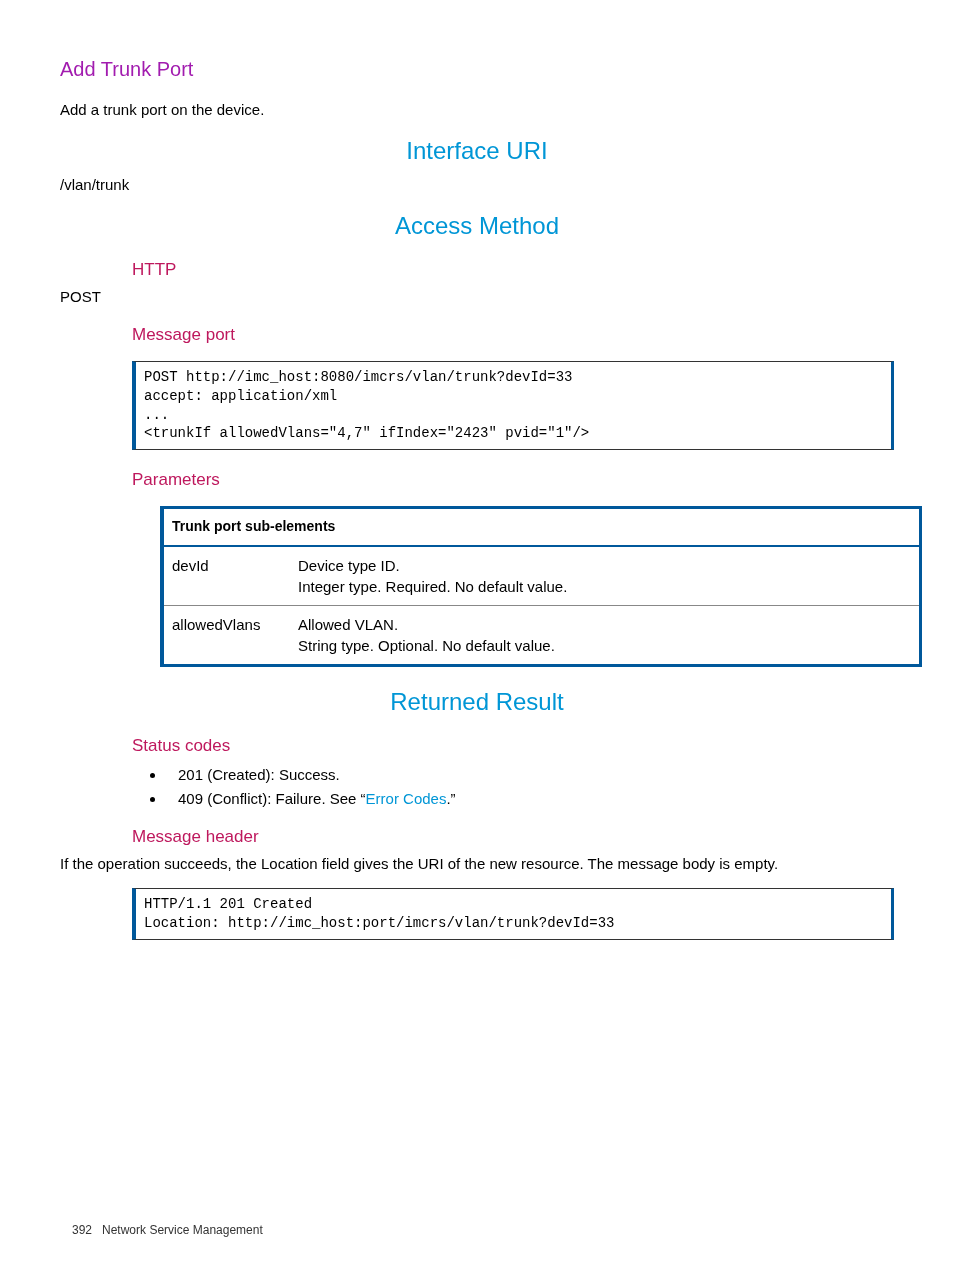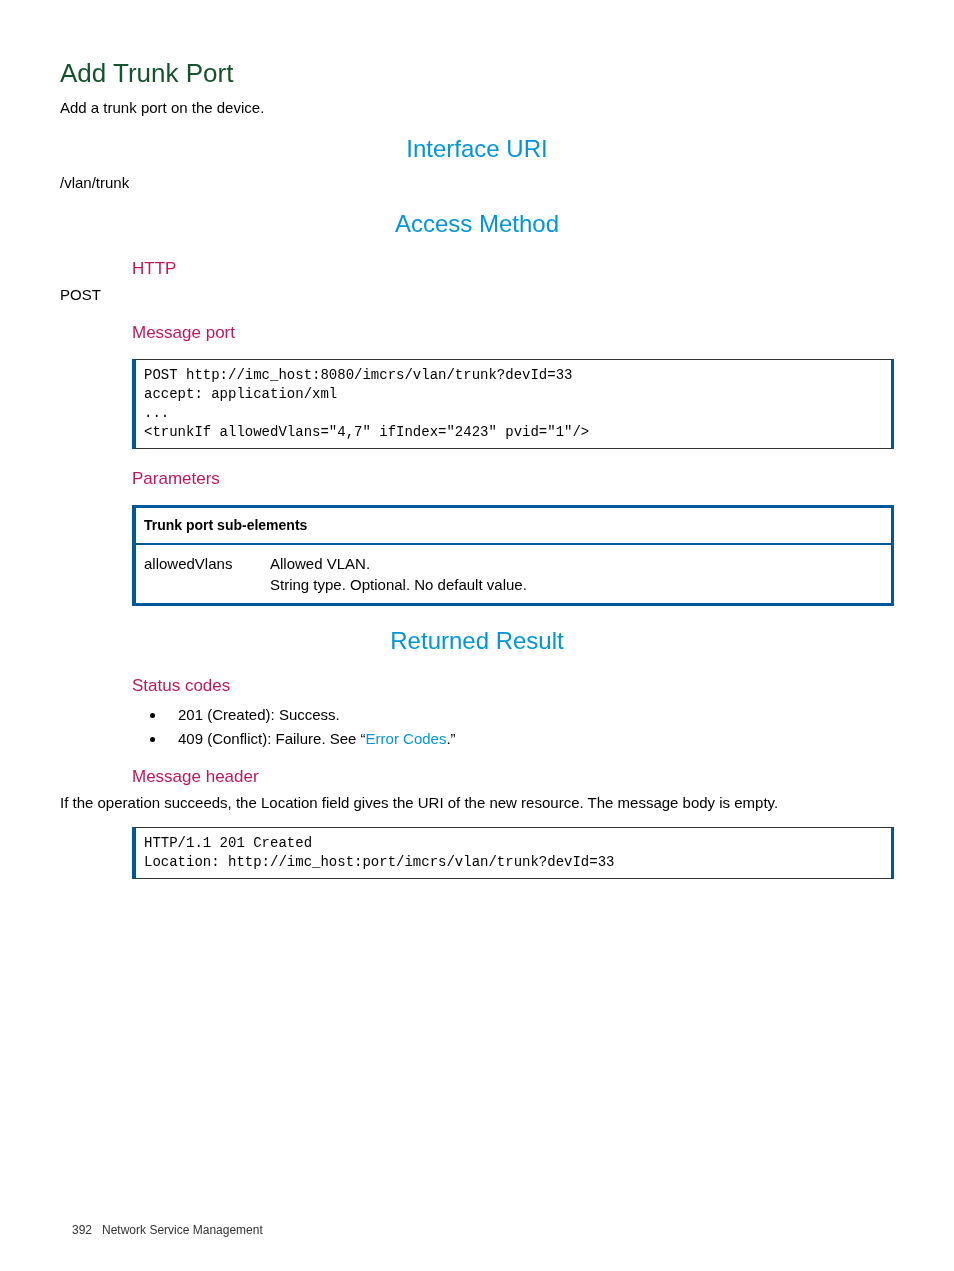--- a/index.html
+++ b/index.html
@@ -6,24 +6,24 @@
     font-family: Arial, Helvetica, sans-serif;
     margin: 0;
     padding: 55px 60px 40px 60px;
     width: 954px;
     box-sizing: border-box;
     color: #000;
     font-size: 15px;
     line-height: 1.4;
   }
   h1 {
-    color: #14532d;
+    color: #a21caf;
     font-weight: 300;
-    font-size: 26px;
-    margin: 0 0 6px 0;
+    font-size: 20px;
+    margin: 0 0 16px 0;
     font-family: "Arial Narrow", Arial, sans-serif;
     font-stretch: condensed;
   }
   h2 {
     color: #0096d6;
     font-weight: 300;
     font-size: 24px;
     margin: 14px 0 6px 0;
     font-family: "Arial Narrow", Arial, sans-serif;
     font-stretch: condensed;
@@ -44,21 +44,21 @@
     padding: 6px 8px;
     font-family: "Courier New", monospace;
     font-size: 14px;
     white-space: pre;
     margin: 14px 0 18px 72px;
     line-height: 1.35;
   }
   table.param {
     border-collapse: collapse;
     width: calc(100% - 72px);
-    margin: 14px 0 18px 72px;
+    margin: 14px 0 18px 100px;
     border-left: 4px solid #00589b;
     border-right: 3px solid #00589b;
   }
   table.param th {
     text-align: left;
     font-weight: bold;
     font-size: 14px;
     padding: 8px 8px;
     border-top: 3px solid #00589b;
     border-bottom: 2px solid #00589b;
@@ -114,20 +114,27 @@
 <h3 class="indent1">Parameters</h3>
 
 <table class="param">
   <thead>
     <tr>
         <th colspan="2">Trunk port sub-elements</th>
       </tr>
   </thead>
   <tbody>
     <tr>
+      <td class="param-name-col">devId</td>
+      <td>
+        <div>Device type ID.</div>
+        <div>Integer type. Required. No default value.</div>
+      </td>
+    </tr>
+    <tr>
       <td class="param-name-col">allowedVlans</td>
       <td>
         <div>Allowed VLAN.</div>
         <div>String type. Optional. No default value.</div>
       </td>
     </tr>
   </tbody>
 </table>
 
 <h2>Returned Result</h2>

